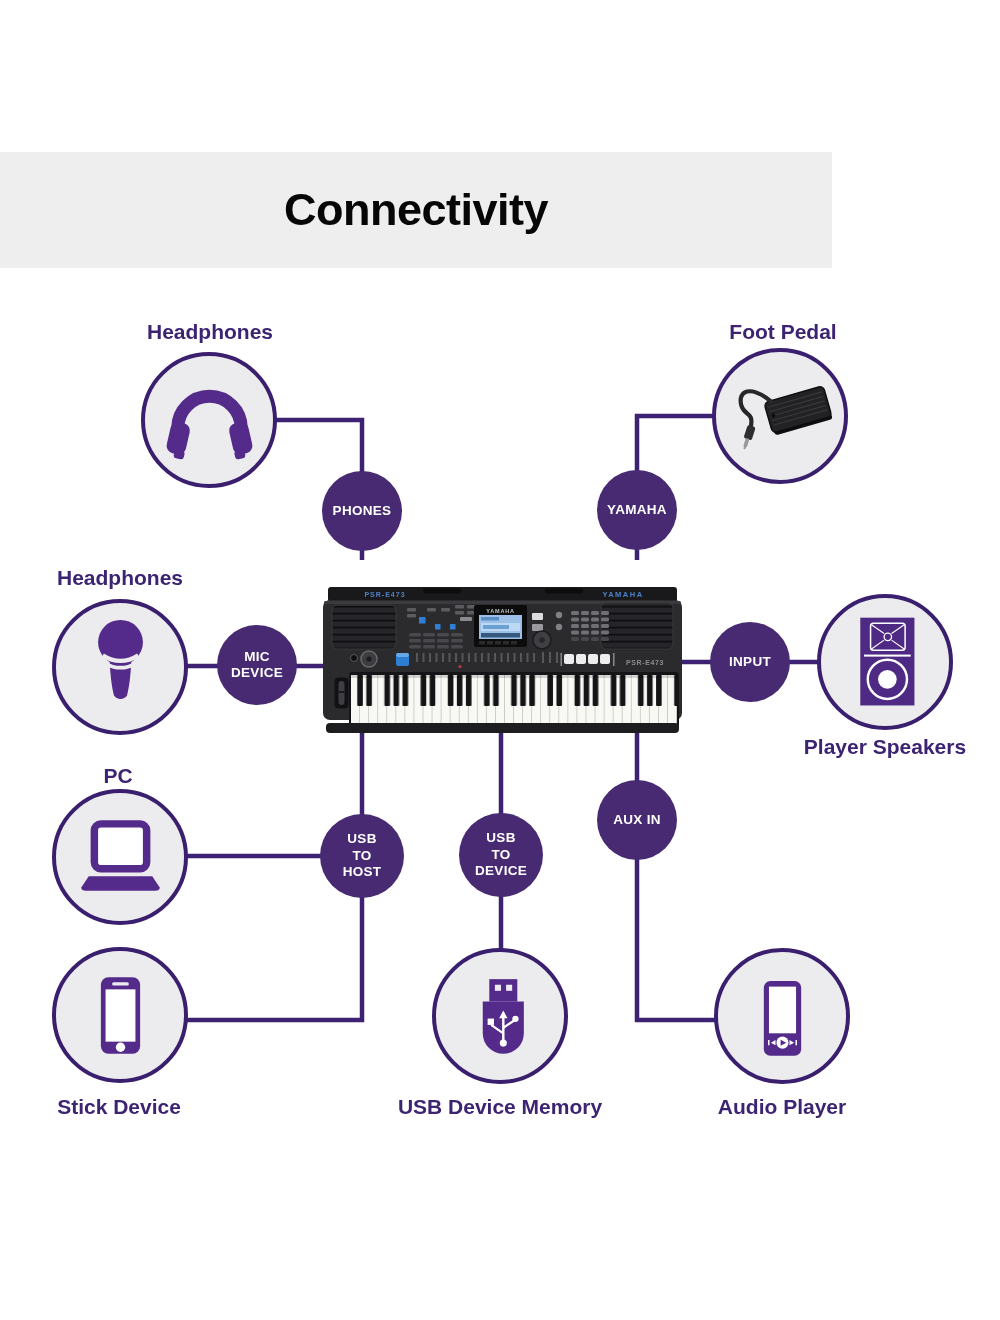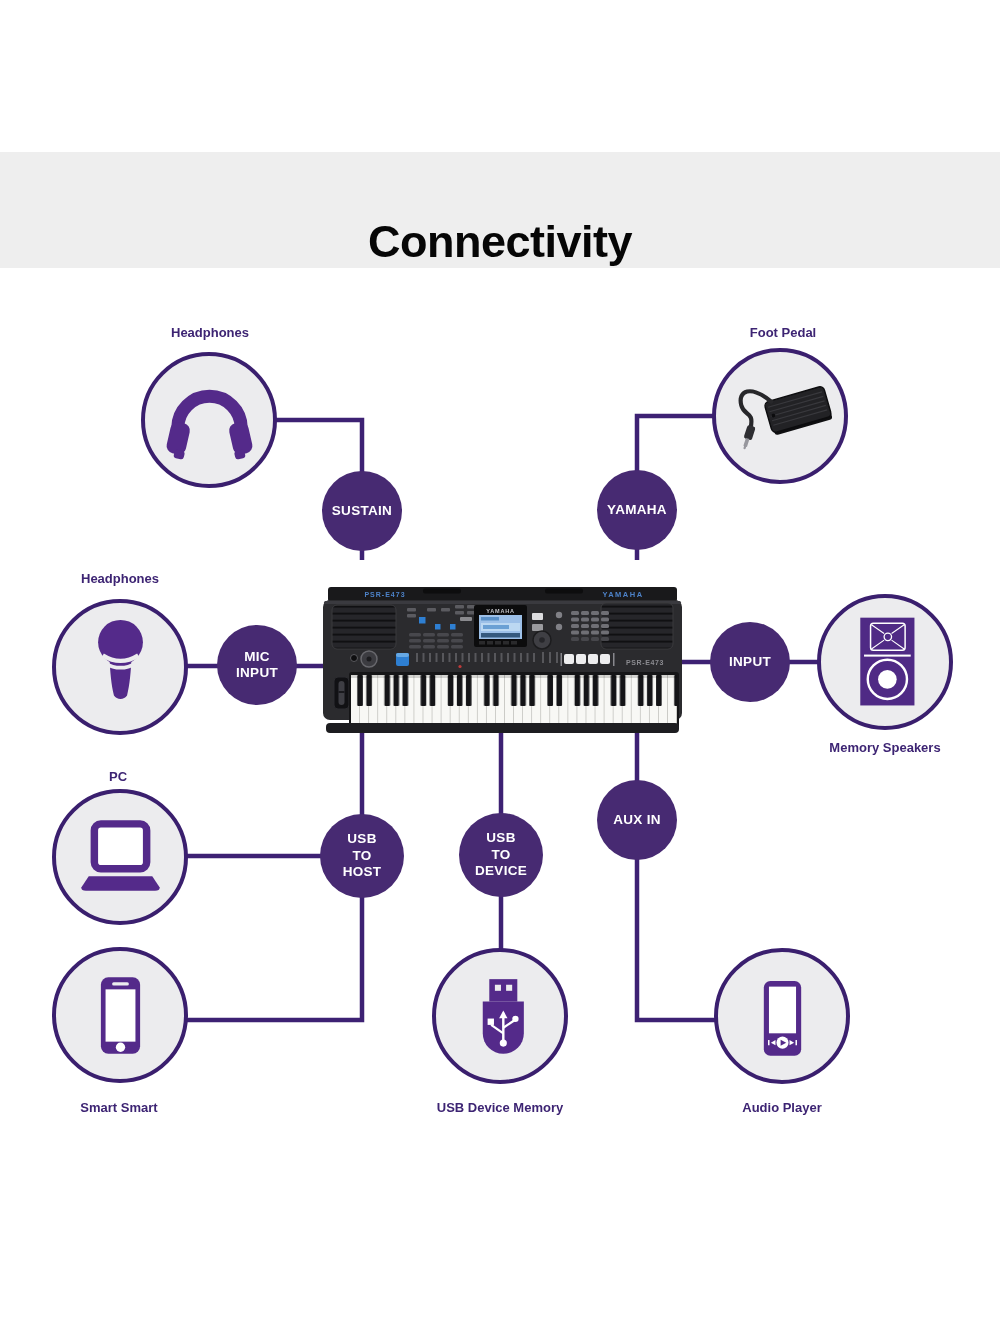--- a/index.html
+++ b/index.html
@@ -1,22 +1,22 @@
 <!DOCTYPE html>
 <html><head>
 <meta charset="utf-8">
 <style>
   html,body{margin:0;padding:0;}
   body{
     width:1000px;height:1320px;position:relative;background:#ffffff;
     font-family:"Liberation Sans",sans-serif;overflow:hidden;
   }
   
-  .band{position:absolute;left:0;top:152px;width:1000px;height:116px;background:#eeeeee;
-        display:flex;align-items:flex-end;justify-content:center;}
+  .band{position:absolute;left:0;top:152px;width:832px;height:116px;background:#eeeeee;
+        display:flex;align-items:center;justify-content:center;}
   .title{font-size:45px;font-weight:bold;color:#060606;letter-spacing:-0.5px;}
 
   
   #lines{position:absolute;left:0;top:0;z-index:1;}
   #lines path{stroke:#3d2173;stroke-width:4.5;fill:none;}
 
   
   #keyboard{position:absolute;left:323px;top:587px;z-index:2;}
 
   
@@ -27,21 +27,21 @@
 
   
   .badge{position:absolute;width:80px;height:80px;border-radius:50%;background:#472a72;
     color:#ffffff;display:flex;align-items:center;justify-content:center;text-align:center;
     font-weight:bold;font-size:13.5px;line-height:1.22;letter-spacing:.3px;
     white-space:pre-line;transform:translate(-50%,-50%);z-index:3;}
   .badge.big{width:84px;height:84px;}
 
   
   .dlabel{position:absolute;transform:translate(-50%,-50%);color:#3d2473;font-weight:bold;
-    font-size:13px;white-space:nowrap;z-index:3;}
+    font-size:21px;white-space:nowrap;z-index:3;}
 
   #c-headphones{left:209px;top:420px}   #l-headphones{left:210px;top:332px}
   #c-footpedal{left:780px;top:416px}    #l-footpedal{left:783px;top:332px}
   #c-microphone{left:120px;top:667px}   #l-microphone{left:120px;top:578px}
   #c-speakers{left:885px;top:662px}     #l-speakers{left:885px;top:747px}
   #c-pc{left:120px;top:857px}           #l-pc{left:118px;top:776px}
   #c-smartdevice{left:120px;top:1015px} #l-smartdevice{left:119px;top:1107px}
   #c-usbstick{left:500px;top:1016px}    #l-usbstick{left:500px;top:1107px}
   #c-audioplayer{left:782px;top:1016px} #l-audioplayer{left:782px;top:1107px}
 
@@ -292,39 +292,39 @@
   <svg width="127" height="127" viewBox="0 0 136 136">
     <rect x="41" y="20" width="58" height="94" fill="#4f2a85"></rect>
     <rect x="52" y="26" width="37" height="29" rx="3" fill="none" stroke="#ffffff" stroke-width="1.6"></rect>
     <path d="M53 27.5 L66.5 37 M88 27.5 L74.5 37 M53 53.5 L66.5 44 M88 53.5 L74.5 44" stroke="#ffffff" stroke-width="1.2"></path>
     <circle cx="70.5" cy="40.5" r="4" fill="none" stroke="#ffffff" stroke-width="1.4"></circle>
     <rect x="45" y="59.5" width="50" height="2.2" fill="#ffffff"></rect>
     <circle cx="70" cy="86" r="21" fill="none" stroke="#ffffff" stroke-width="2.6"></circle>
     <circle cx="70" cy="86" r="10" fill="#ffffff"></circle>
   </svg>
 </div>
-<div class="dlabel" id="l-speakers">Memory Speakers</div>
+<div class="dlabel" id="l-speakers">Player Speakers</div>
 
 <div class="device-circle" id="c-pc">
   <svg width="127" height="127" viewBox="0 0 136 136">
     <rect x="40" y="32" width="56" height="48" rx="7" fill="#ffffff" stroke="#542a8a" stroke-width="8"></rect>
     <path d="M34 88 L102 88 L110 100 Q110 103.5 105 103.5 L31 103.5 Q26 103.5 26 100 Z" fill="#542a8a"></path>
   </svg>
 </div>
 <div class="dlabel" id="l-pc">PC</div>
 
 <div class="device-circle" id="c-smartdevice">
   <svg width="127" height="127" viewBox="0 0 136 136">
     <rect x="47" y="27" width="42" height="82" rx="8" fill="#542a8a"></rect>
     <rect x="59" y="32.5" width="18" height="3.5" rx="1.75" fill="#ececee"></rect>
     <rect x="52" y="40" width="32" height="56" fill="#ffffff"></rect>
     <circle cx="68" cy="102" r="5" fill="#ffffff"></circle>
   </svg>
 </div>
-<div class="dlabel" id="l-smartdevice">Smart Smart</div>
+<div class="dlabel" id="l-smartdevice">Stick Device</div>
 
 <div class="device-circle" id="c-usbstick">
   <svg width="127" height="127" viewBox="0 0 136 136">
     <rect x="56" y="28" width="30" height="24" fill="#542a8a"></rect>
     <rect x="62" y="34" width="6.5" height="6.5" fill="#ececee"></rect>
     <rect x="74" y="34" width="6.5" height="6.5" fill="#ececee"></rect>
     <path d="M49 52 h44 v34 a22 22 0 0 1 -44 0 z" fill="#542a8a"></path>
     <path d="M71 95 V64" stroke="#ffffff" stroke-width="2.6"></path>
     <path d="M66.5 70 L75.5 70 L71 61.5 Z" fill="#ffffff"></path>
     <path d="M71 86 L58 77" stroke="#ffffff" stroke-width="2.4"></path>
@@ -343,24 +343,24 @@
     <rect x="52.5" y="93.2" width="1.6" height="5.6" fill="#ffffff"></rect>
     <path d="M60.5 93.2 v5.6 l-5 -2.8 z" fill="#ffffff"></path>
     <circle cx="68" cy="96" r="6.5" fill="#ffffff"></circle>
     <path d="M66 92.8 L72 96 L66 99.2 Z" fill="#542a8a"></path>
     <path d="M75.5 93.2 v5.6 l5 -2.8 z" fill="#ffffff"></path>
     <rect x="81.9" y="93.2" width="1.6" height="5.6" fill="#ffffff"></rect>
   </svg>
 </div>
 <div class="dlabel" id="l-audioplayer">Audio Player</div>
 
-<div class="badge" id="b-phones">SUSTAIN</div>
+<div class="badge" id="b-phones">PHONES</div>
 <div class="badge" id="b-sustain">YAMAHA</div>
 <div class="badge" id="b-micinput">MIC
-INPUT</div>
+DEVICE</div>
 <div class="badge" id="b-output">INPUT</div>
 <div class="badge big" id="b-usbhost">USB
 TO
 HOST</div>
 <div class="badge big" id="b-usbdevice">USB
 TO
 DEVICE</div>
 <div class="badge" id="b-auxin">AUX IN</div>
 
 </body></html>

